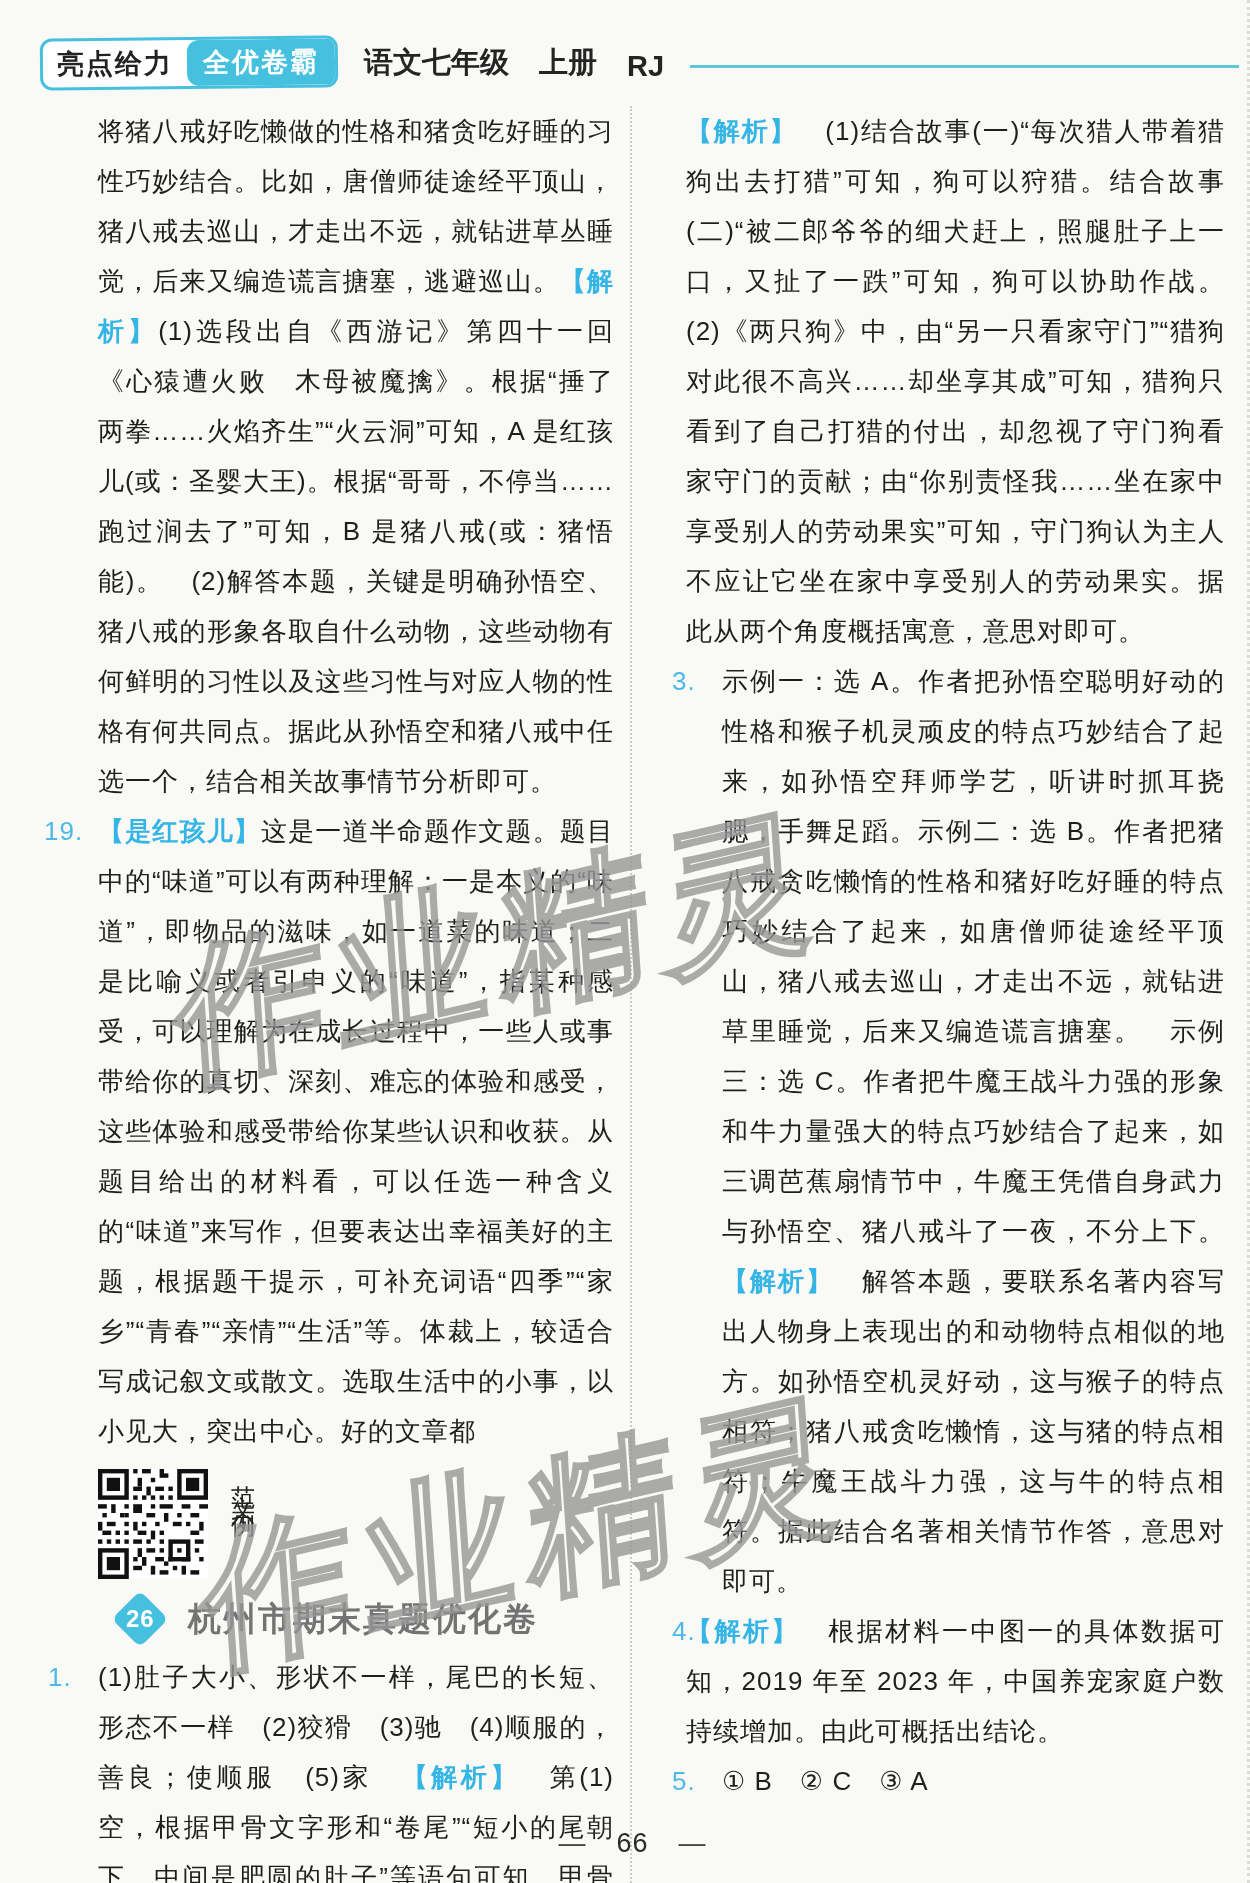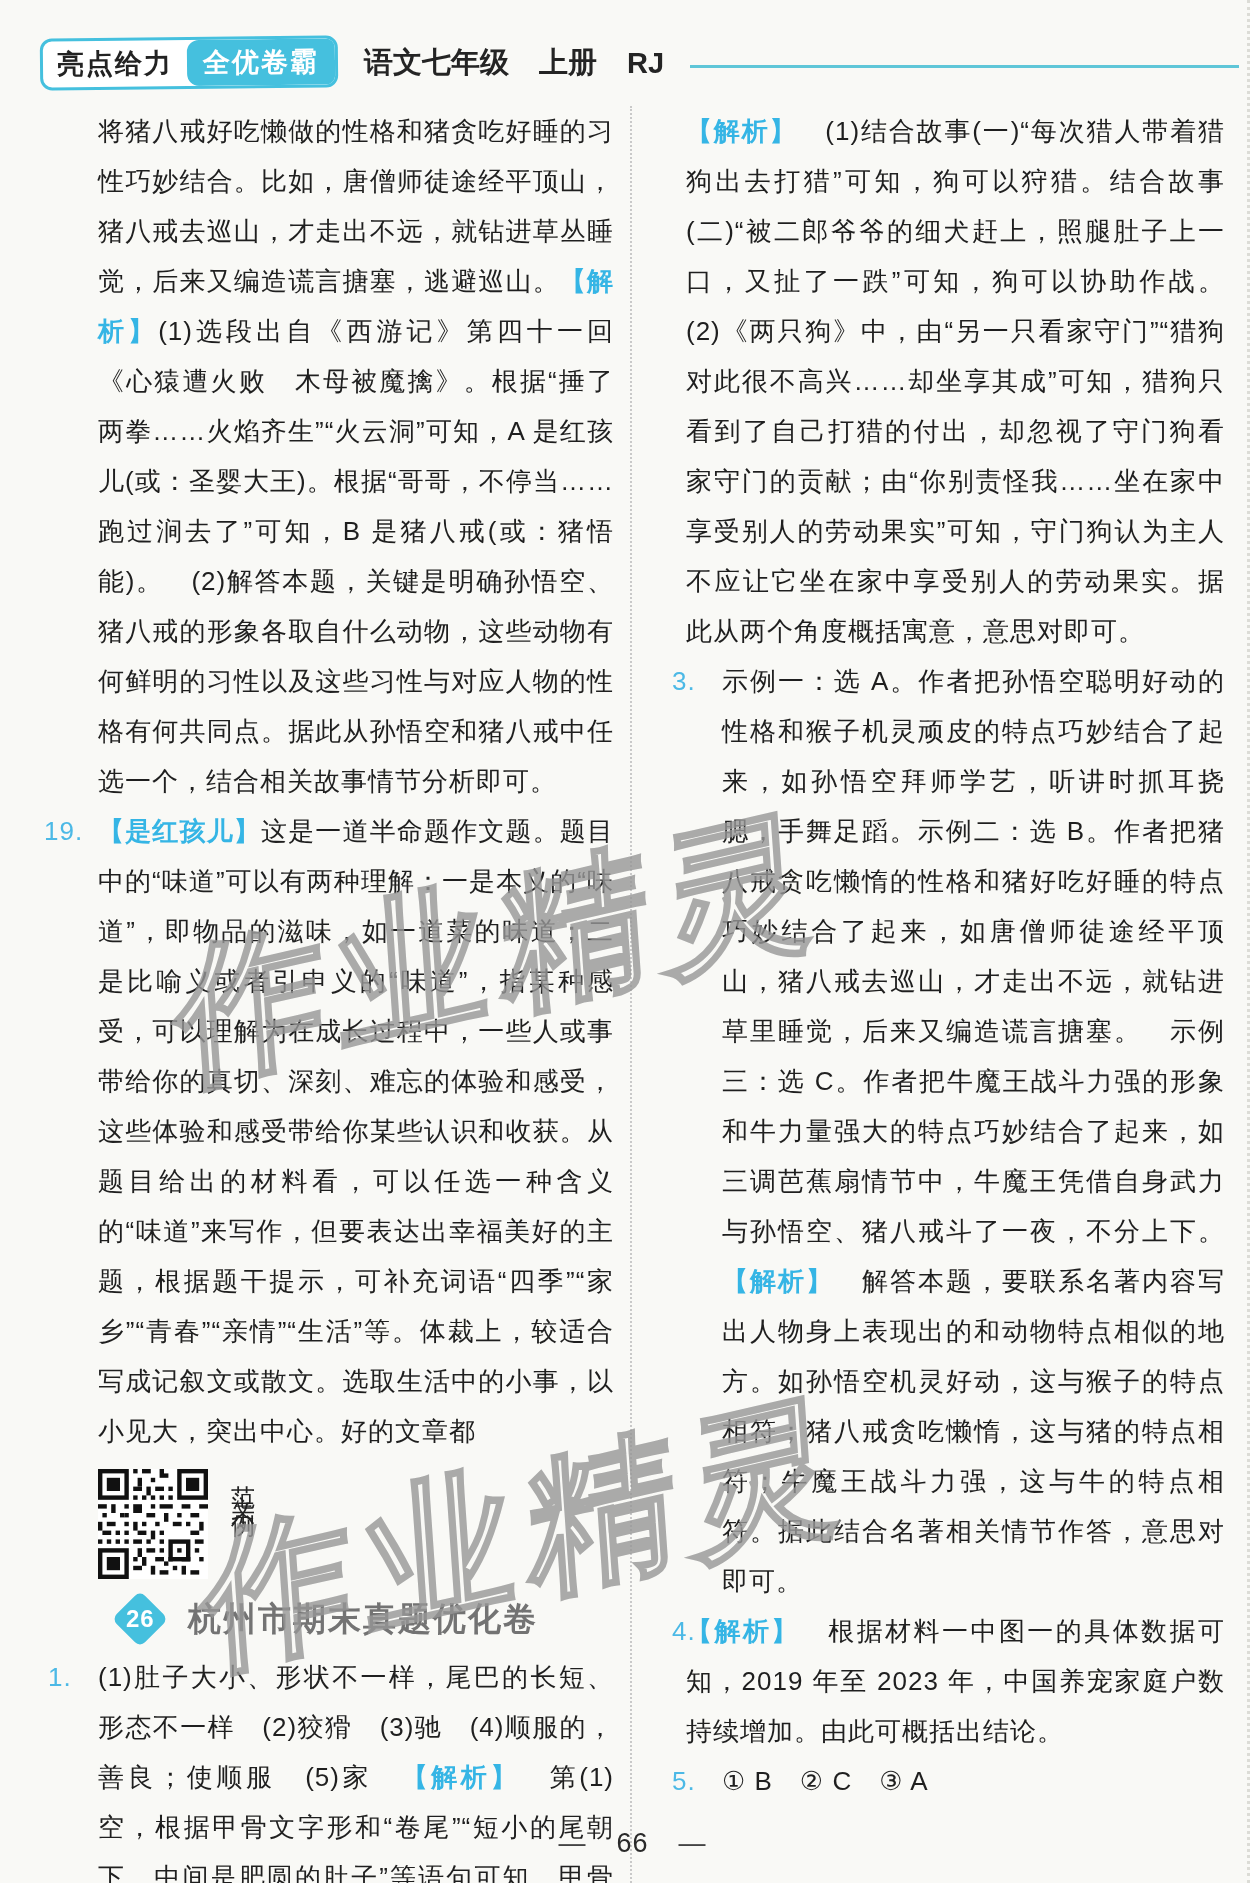--- a/index.html
+++ b/index.html
@@ -24,21 +24,21 @@
     padding:34px 8px 0 40px;
     border-right:3px dotted #dcdcd6;
   }
   
   .hdr{display:flex;align-items:center;gap:26px;height:58px;margin-bottom:14px;}
   .brand{display:inline-flex;align-items:stretch;border:3px solid var(--accent);
          border-radius:12px;overflow:hidden;background:#fff;transform:rotate(-.6deg);}
   .brand-left{padding:5px 14px;font-weight:700;font-size:27px;letter-spacing:2px;color:#222;}
   .brand-right{background:var(--accent);color:#fff;font-weight:700;font-size:27px;
                letter-spacing:2px;padding:5px 16px;border-radius:12px 0 0 12px;}
-  .subject{display:flex;align-items:center;gap:30px;font-weight:700;font-size:29px;color:#242424;}
+  .subject{display:flex;align-items:flex-end;gap:30px;font-weight:700;font-size:29px;color:#242424;}
   .hdr-rule{flex:1;height:3px;background:var(--rule);margin-top:6px;}
   
   .columns{display:flex;align-items:stretch;}
   .col{font-size:26px;line-height:50px;text-align:justify;letter-spacing:1px;}
   .col-left{width:592px;padding:0 16px 0 4px;border-right:2px dotted var(--divider);}
   .col-right{flex:1;padding-left:36px;padding-right:14px;}
   .para{text-align:justify;}
   .p-indent{padding-left:54px;}
   .col-right .p-lead{padding-left:18px;}
   .item{position:relative;padding-left:54px;}

